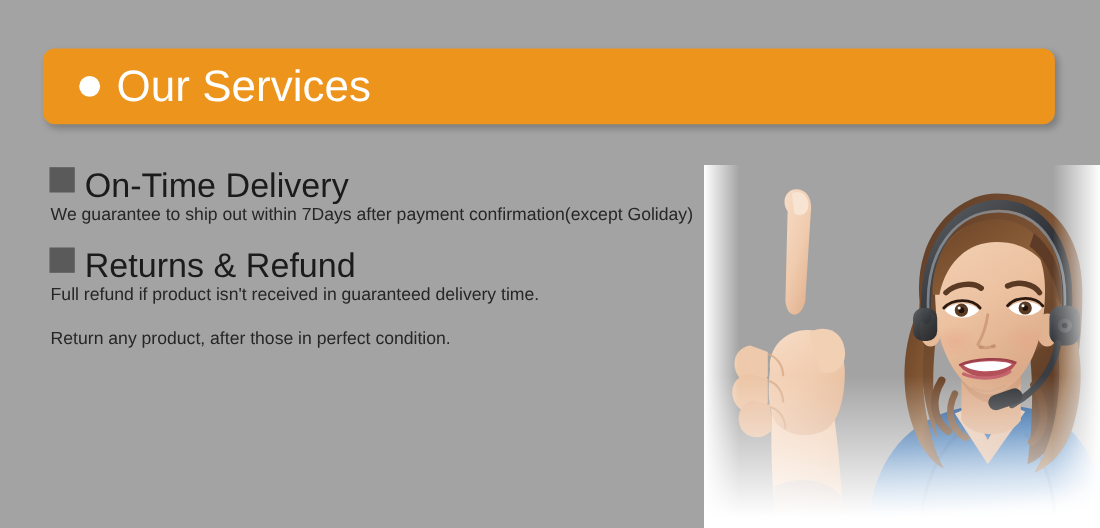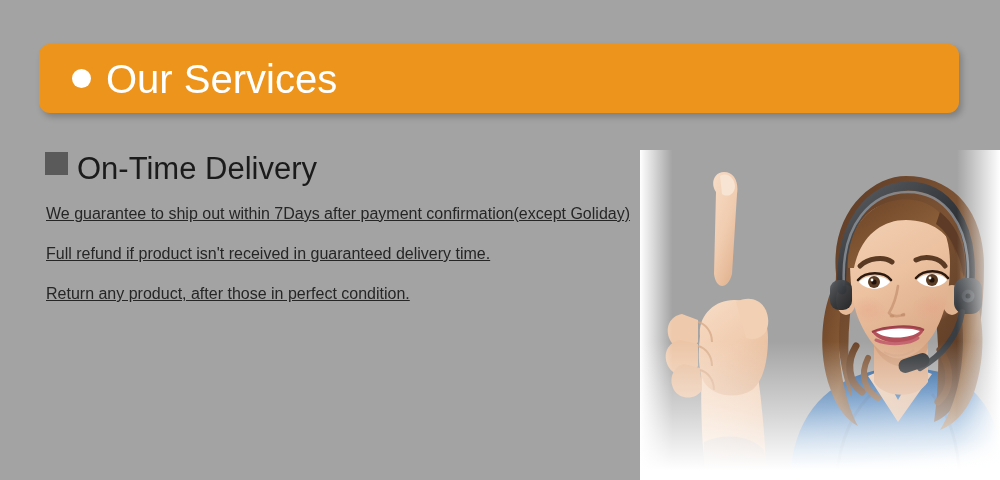--- a/index.html
+++ b/index.html
@@ -83,24 +83,23 @@
     font-size: 31px;
     line-height: 33px;
     color: #1b1b1b;
     font-weight: 400;
     white-space: nowrap;
   }
   .service-desc {
     font-size: 16px;
     line-height: 21px;
     color: #262626;
-    margin-top: 18px;
+    margin-top: 0;
     margin-left: 1px;
     white-space: nowrap;
-    text-decoration: underline;
   }
 
   
   .photo {
     position: absolute;
     left: 640px;
     top: 150px;
     width: 360px;
     height: 330px;
     overflow: hidden;
@@ -132,20 +131,24 @@
 
     <div class="service-item">
       <div class="service-head">
         <span class="service-square"></span>
         <span class="service-title">On-Time Delivery</span>
       </div>
       <div class="service-desc">We guarantee to ship out within 7Days after payment confirmation(except Goliday)</div>
     </div>
 
     <div class="service-item">
+      <div class="service-head">
+        <span class="service-square"></span>
+        <span class="service-title">Returns &amp; Refund</span>
+      </div>
       <div class="service-desc">Full refund if product isn't received in guaranteed delivery time.</div>
     </div>
 
     <div class="service-item">
       <div class="service-desc">Return any product, after those in perfect condition.</div>
     </div>
 
 
   </div>
 

